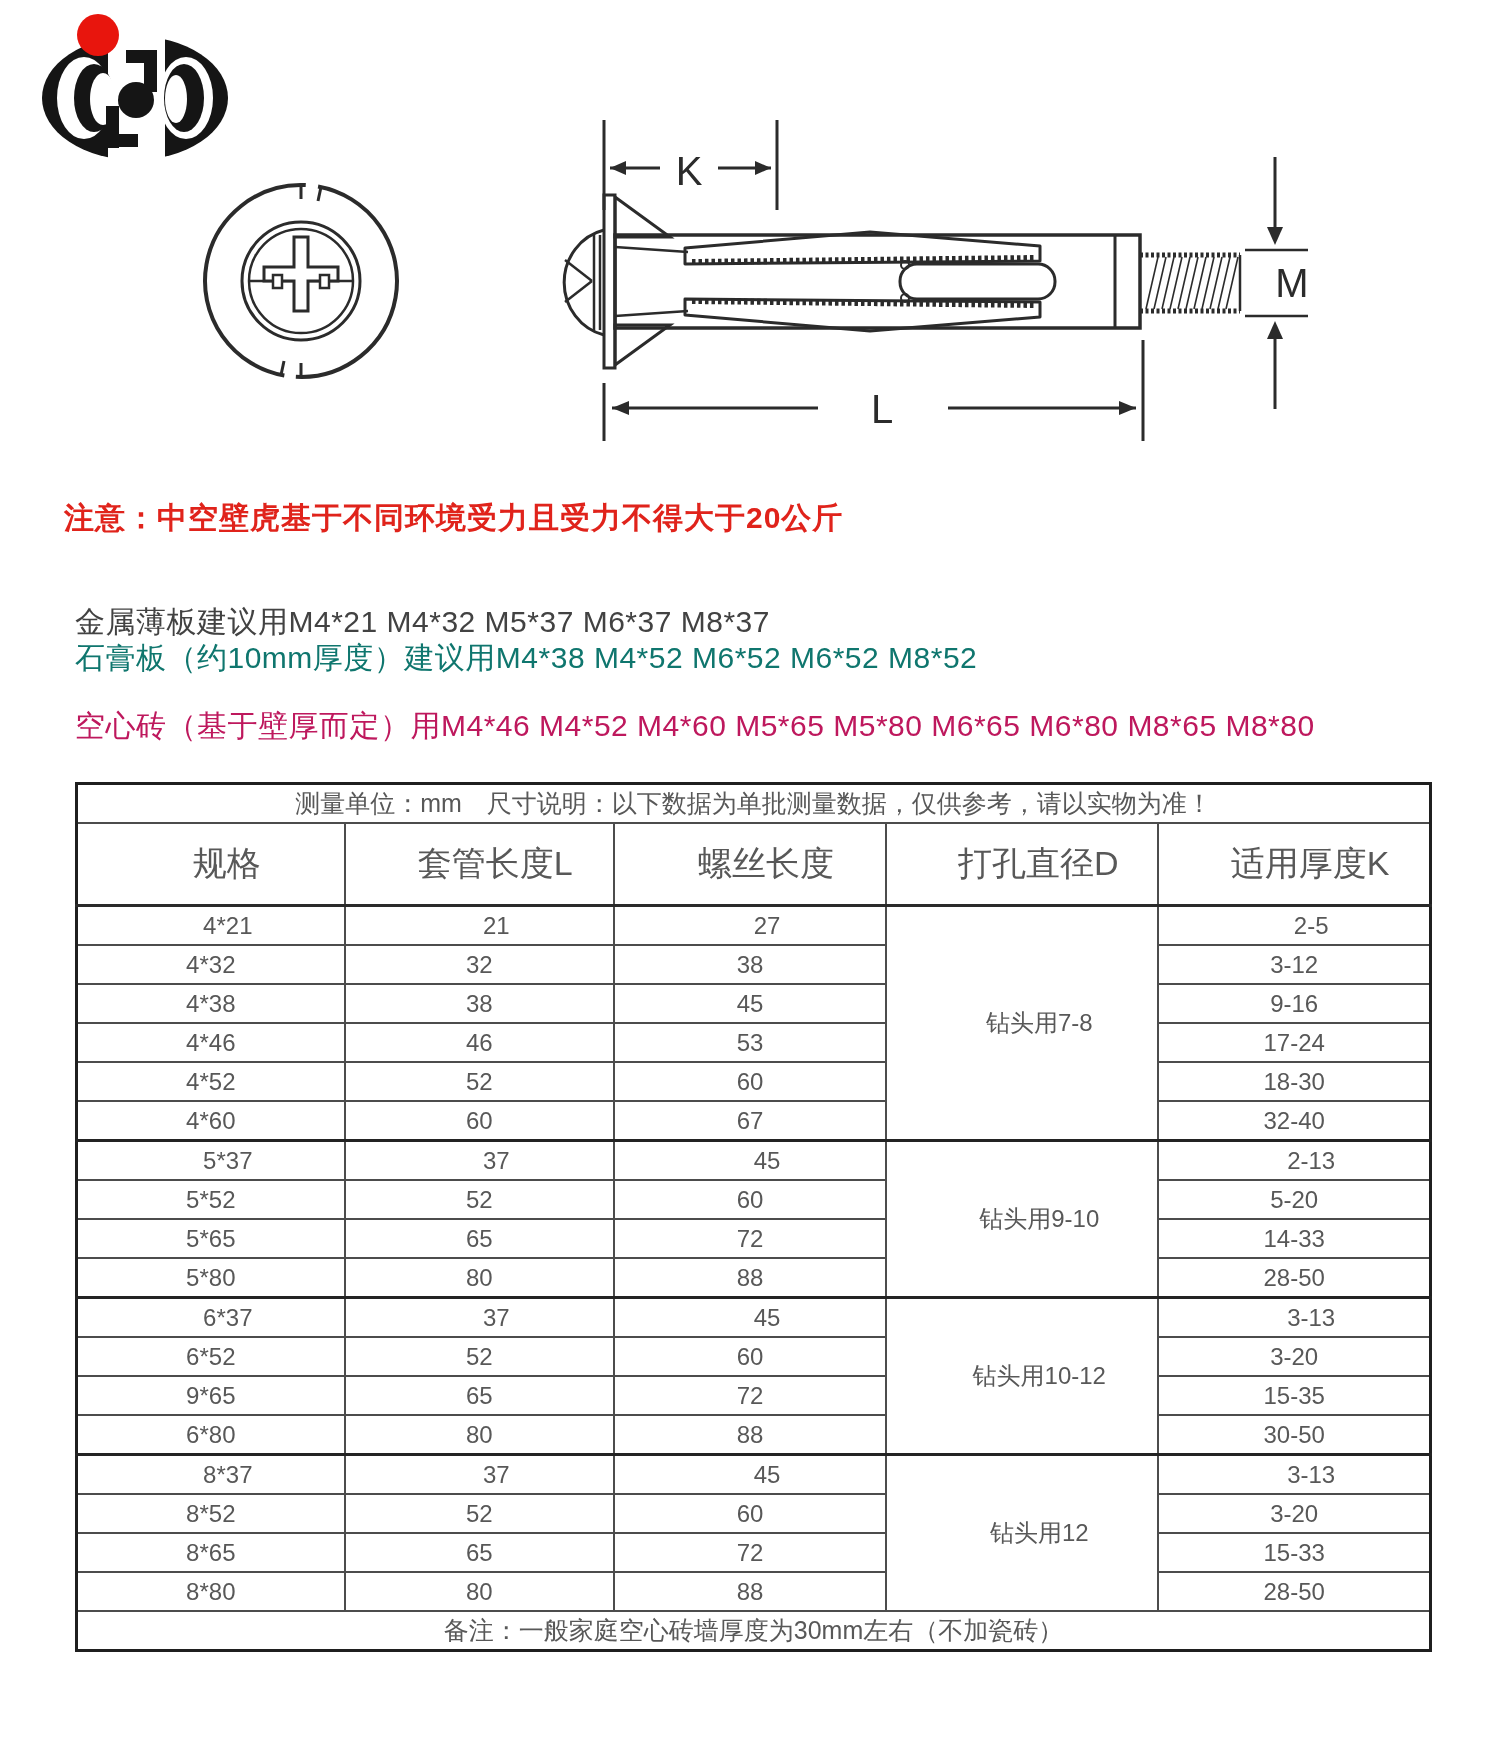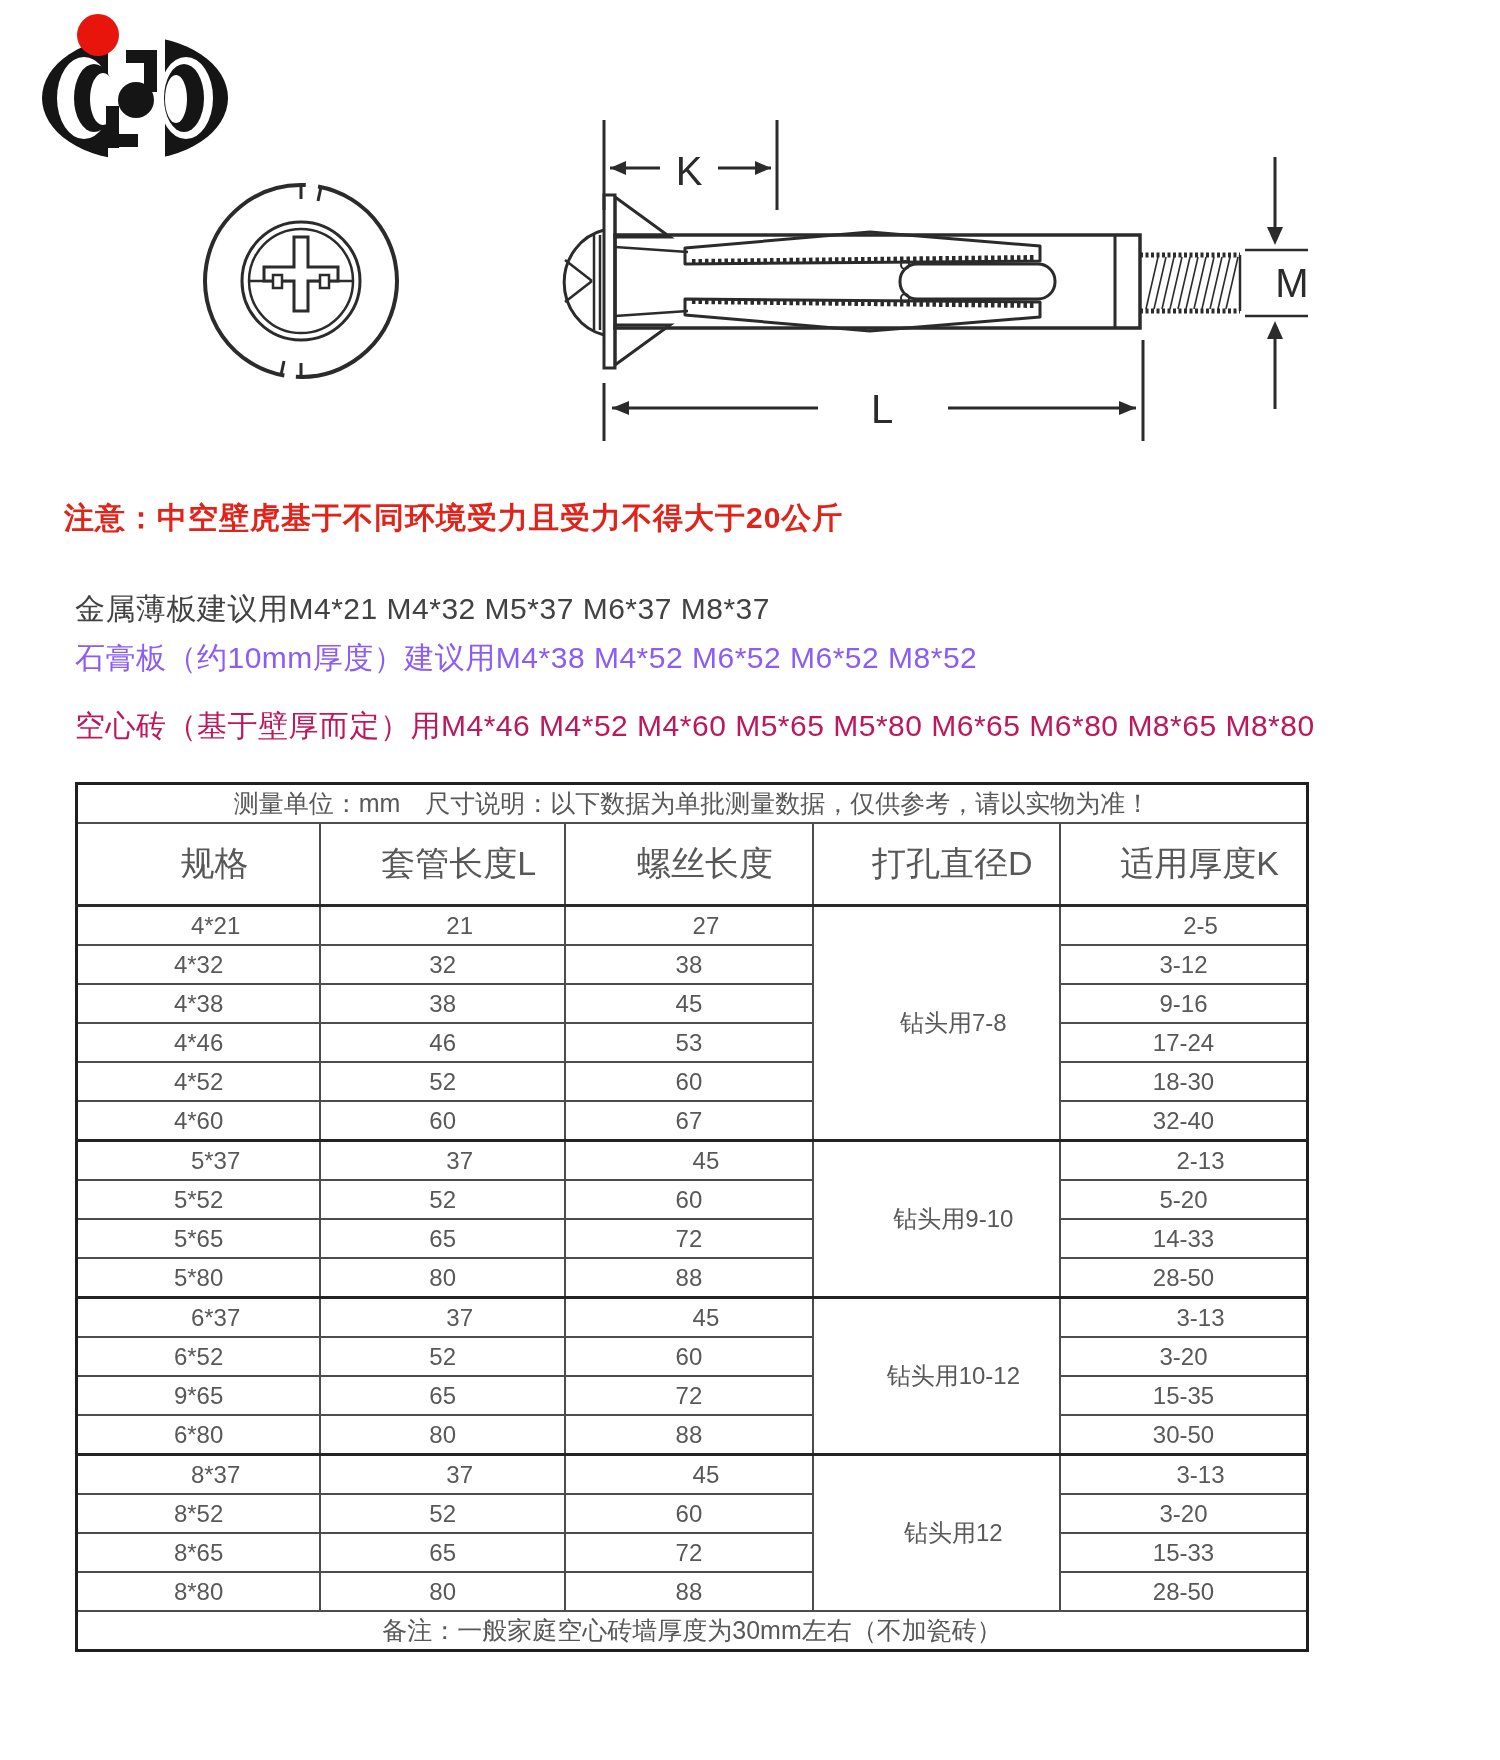--- a/index.html
+++ b/index.html
@@ -2,25 +2,25 @@
 <html><head>
 <meta charset="utf-8">
 <style>
   html,body{margin:0;padding:0;background:#ffffff;}
   .page{position:relative;width:1500px;height:1760px;background:#fff;overflow:hidden;
         font-family:"Liberation Sans","DejaVu Sans",sans-serif;}
   .abs{position:absolute;}
   
   .warning{left:64px;top:498px;font-size:30px;font-weight:bold;letter-spacing:1px;}
   .tip{font-size:30px;letter-spacing:0.5px;}
-  .tip1{left:75px;top:589px;}
+  .tip1{left:75px;top:602px;}
   .tip2{left:75px;top:638px;}
   .tip3{left:75px;top:706px;}
   
-  .spec-table-wrap{left:75px;top:782px;width:1234px;}
+  .spec-table-wrap{left:75px;top:782px;width:1357px;}
   table.spec{border-collapse:collapse;width:100%;table-layout:fixed;
              color:#585858;font-size:24px;}
   table.spec td{border:2px solid #4c4c4c;text-align:center;vertical-align:middle;
                 padding:0;height:37px;}
   table.spec{border:3px solid #1f1f1f;}
   td.title-cell{height:74px;font-size:25px;border-bottom:3px solid #2a2a2a;}
   tr.head-row td{height:80px;font-size:34px;border-bottom:3px solid #2a2a2a;padding-left:32px;}
   tr.group-start td{border-top:3px solid #232323;padding-left:34px;}
   td.remark-cell{height:76px;font-size:25px;border-top:3px solid #232323;margin-left:48px;}
   svg text{font-family:"Liberation Sans","DejaVu Sans",sans-serif;}
@@ -138,21 +138,21 @@
       <line x1="142" y1="323" x2="348" y2="323"></line>
       <path d="M142,323 l17,-7 v14 Z" fill="#2b2b2b" stroke="none"></path>
       <line x1="478" y1="323" x2="666" y2="323"></line>
       <path d="M666,323 l-17,-7 v14 Z" fill="#2b2b2b" stroke="none"></path>
       <text x="412" y="338" text-anchor="middle" font-size="40" fill="#2b2b2b" stroke="none">L</text>
     </svg>
   </div>
 
   <div class="abs warning" style="color: rgb(224, 35, 27);">注意：中空壁虎基于不同环境受力且受力不得大于20公斤</div>
   <div class="abs tip tip1" style="color: rgb(66, 66, 66);">金属薄板建议用M4*21 M4*32 M5*37 M6*37 M8*37</div>
-  <div class="abs tip tip2" style="color: #8b5cf6; text-align: right;">石膏板（约10mm厚度）建议用M4*38 M4*52 M6*52 M6*52 M8*52</div>
+  <div class="abs tip tip2" style="color: #0f766e; text-align: right;">石膏板（约10mm厚度）建议用M4*38 M4*52 M6*52 M6*52 M8*52</div>
   <div class="abs tip tip3" style="color: #be185d;">空心砖（基于壁厚而定）用M4*46 M4*52 M4*60 M5*65 M5*80 M6*65 M6*80 M8*65 M8*80</div>
 
   <div class="abs spec-table-wrap">
     <table class="spec">
       <colgroup>
         <col style="width:19.8%">
           <col style="width:19.9%">
           <col style="width:20.1%">
         <col style="width:20.1%">
           <col style="width:20.1%">

